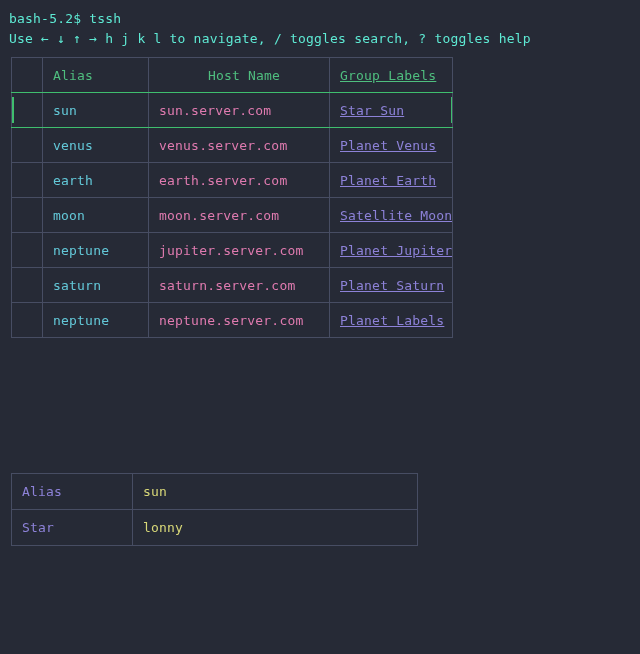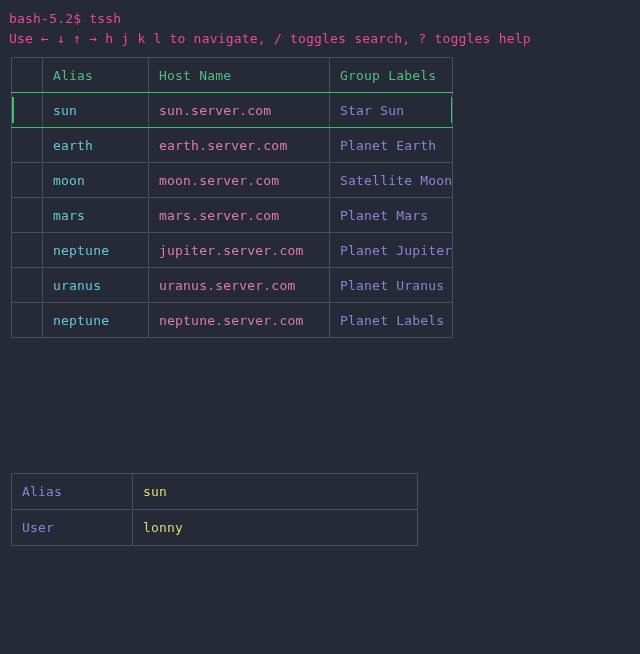--- a/index.html
+++ b/index.html
@@ -11,21 +11,21 @@
   body {
     font-family: "DejaVu Sans Mono", "Liberation Mono", monospace;
     font-size: 13px;
     line-height: 1;
     -webkit-font-smoothing: antialiased;
   }
 
   
   .term-head { padding: 9px 0 0 9px; }
   .term-line {
-    color: #ec4899;
+    color: #5eead4;
     font-size: 13px;
     letter-spacing: 0.2px;
     white-space: pre;
     height: 20px;
     line-height: 20px;
   }
 
   
   .host-table {
     position: absolute;
@@ -40,21 +40,21 @@
     padding: 0 0 0 10px;
     white-space: nowrap;
     overflow: hidden;
     vertical-align: middle;
     font-size: 13px;
     letter-spacing: 0.2px;
   }
   .col-sel   { width: 30px;  padding: 0 !important; position: relative; }
   .col-alias { width: 95px; }
   .col-host  { width: 170px; }
-  .col-group { width: 112px; }
+  .col-group { width: 112px; text-decoration: underline; }
 
   .hdr td { color: #4fbe7f; border-bottom-color: #474d63; }
 
   .c-alias { color: #63c8d8; }
   .c-host  { color: #e07bb0; }
   .c-group { color: #8d82d8; }
 
   
   tr.selected td {
     border-top: 1px solid #3fbe6e;
@@ -98,74 +98,74 @@
 <div class="term-head">
   <div class="term-line">bash-5.2$ tssh</div>
   <div class="term-line">Use ← ↓ ↑ → h j k l to navigate, / toggles search, ? toggles help</div>
 </div>
 
 <table class="host-table">
   <tbody>
     <tr class="hdr">
       <td class="col-sel" style="border-bottom: 1px solid rgb(63, 190, 110);"></td>
       <td class="col-alias" style="border-bottom: 1px solid rgb(63, 190, 110);">Alias</td>
-      <td class="col-host" style="border-bottom: 1px solid rgb(63, 190, 110);">Host Name</td>
+      <td class="col-host" style="border-bottom: 1px solid rgb(63, 190, 110); text-align: center;">Host Name</td>
       <td class="col-group" style="border-bottom: 1px solid rgb(63, 190, 110);">Group Labels</td>
     </tr>
   <tr class="selected">
         <td class="col-sel">
           <span class="sel-bar-left"></span>
         </td>
         <td class="col-alias c-alias">sun</td>
         <td class="col-host c-host">sun.server.com</td>
         <td class="col-group c-group">Star Sun<span class="sel-bar-right"></span></td>
+      </tr>
+      <tr>
+        <td class="col-sel"></td>
+        <td class="col-alias c-alias">venus</td>
+        <td class="col-host c-host">venus.server.com</td>
+        <td class="col-group c-group">Planet Venus</td>
       </tr>
       <tr>
         <td class="col-sel"></td>
         <td class="col-alias c-alias">earth</td>
         <td class="col-host c-host">earth.server.com</td>
         <td class="col-group c-group">Planet Earth</td>
       </tr>
       <tr>
         <td class="col-sel"></td>
         <td class="col-alias c-alias">moon</td>
         <td class="col-host c-host">moon.server.com</td>
         <td class="col-group c-group">Satellite Moon</td>
       </tr>
       <tr>
         <td class="col-sel"></td>
-        <td class="col-alias c-alias">mars</td>
-        <td class="col-host c-host">mars.server.com</td>
-        <td class="col-group c-group">Planet Mars</td>
-      </tr>
-      <tr>
-        <td class="col-sel"></td>
         <td class="col-alias c-alias">neptune</td>
         <td class="col-host c-host">jupiter.server.com</td>
         <td class="col-group c-group">Planet Jupiter</td>
       </tr>
       <tr>
         <td class="col-sel"></td>
-        <td class="col-alias c-alias">uranus</td>
-        <td class="col-host c-host">uranus.server.com</td>
-        <td class="col-group c-group">Planet Uranus</td>
+        <td class="col-alias c-alias">saturn</td>
+        <td class="col-host c-host">saturn.server.com</td>
+        <td class="col-group c-group">Planet Saturn</td>
       </tr>
       <tr>
         <td class="col-sel"></td>
         <td class="col-alias c-alias">neptune</td>
         <td class="col-host c-host">neptune.server.com</td>
         <td class="col-group c-group">Planet Labels</td>
       </tr>
     </tbody>
 </table>
 
 <table class="detail-table">
   <tbody>
       <tr>
         <td class="d-label">Alias</td>
         <td class="d-value">sun</td>
       </tr>
       <tr>
-        <td class="d-label">User</td>
+        <td class="d-label">Star</td>
         <td class="d-value">lonny</td>
       </tr>
     </tbody>
 </table>
 
 </body></html>

